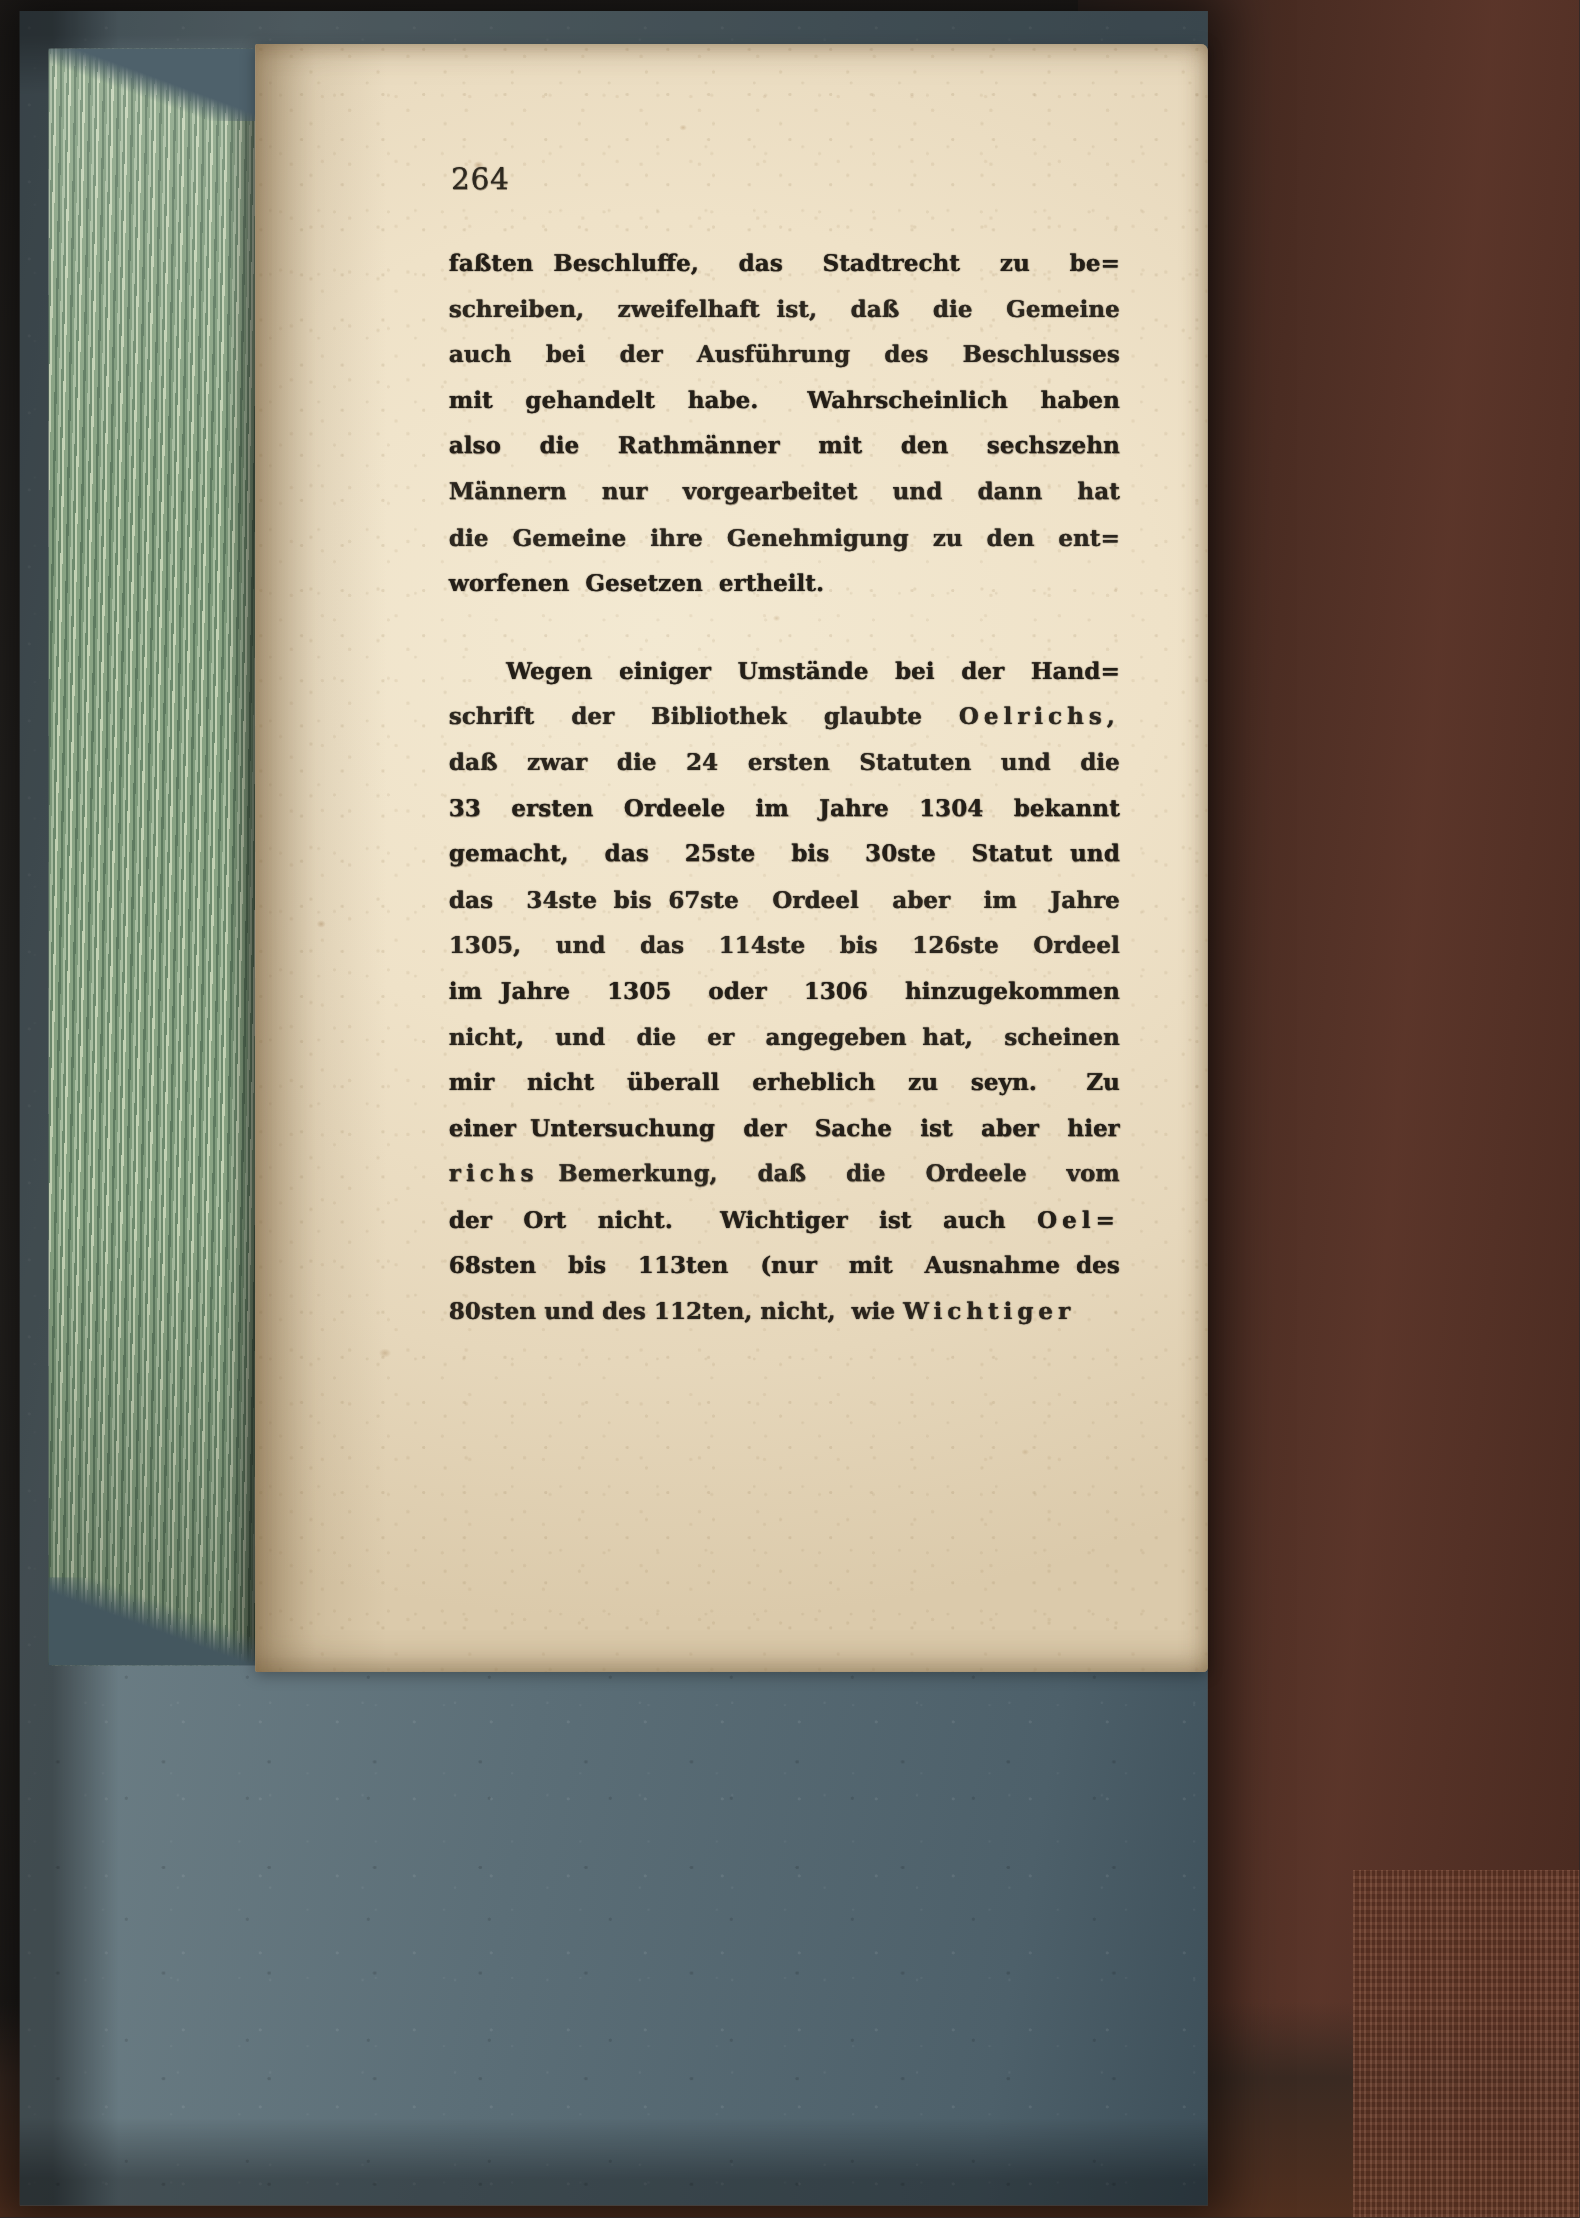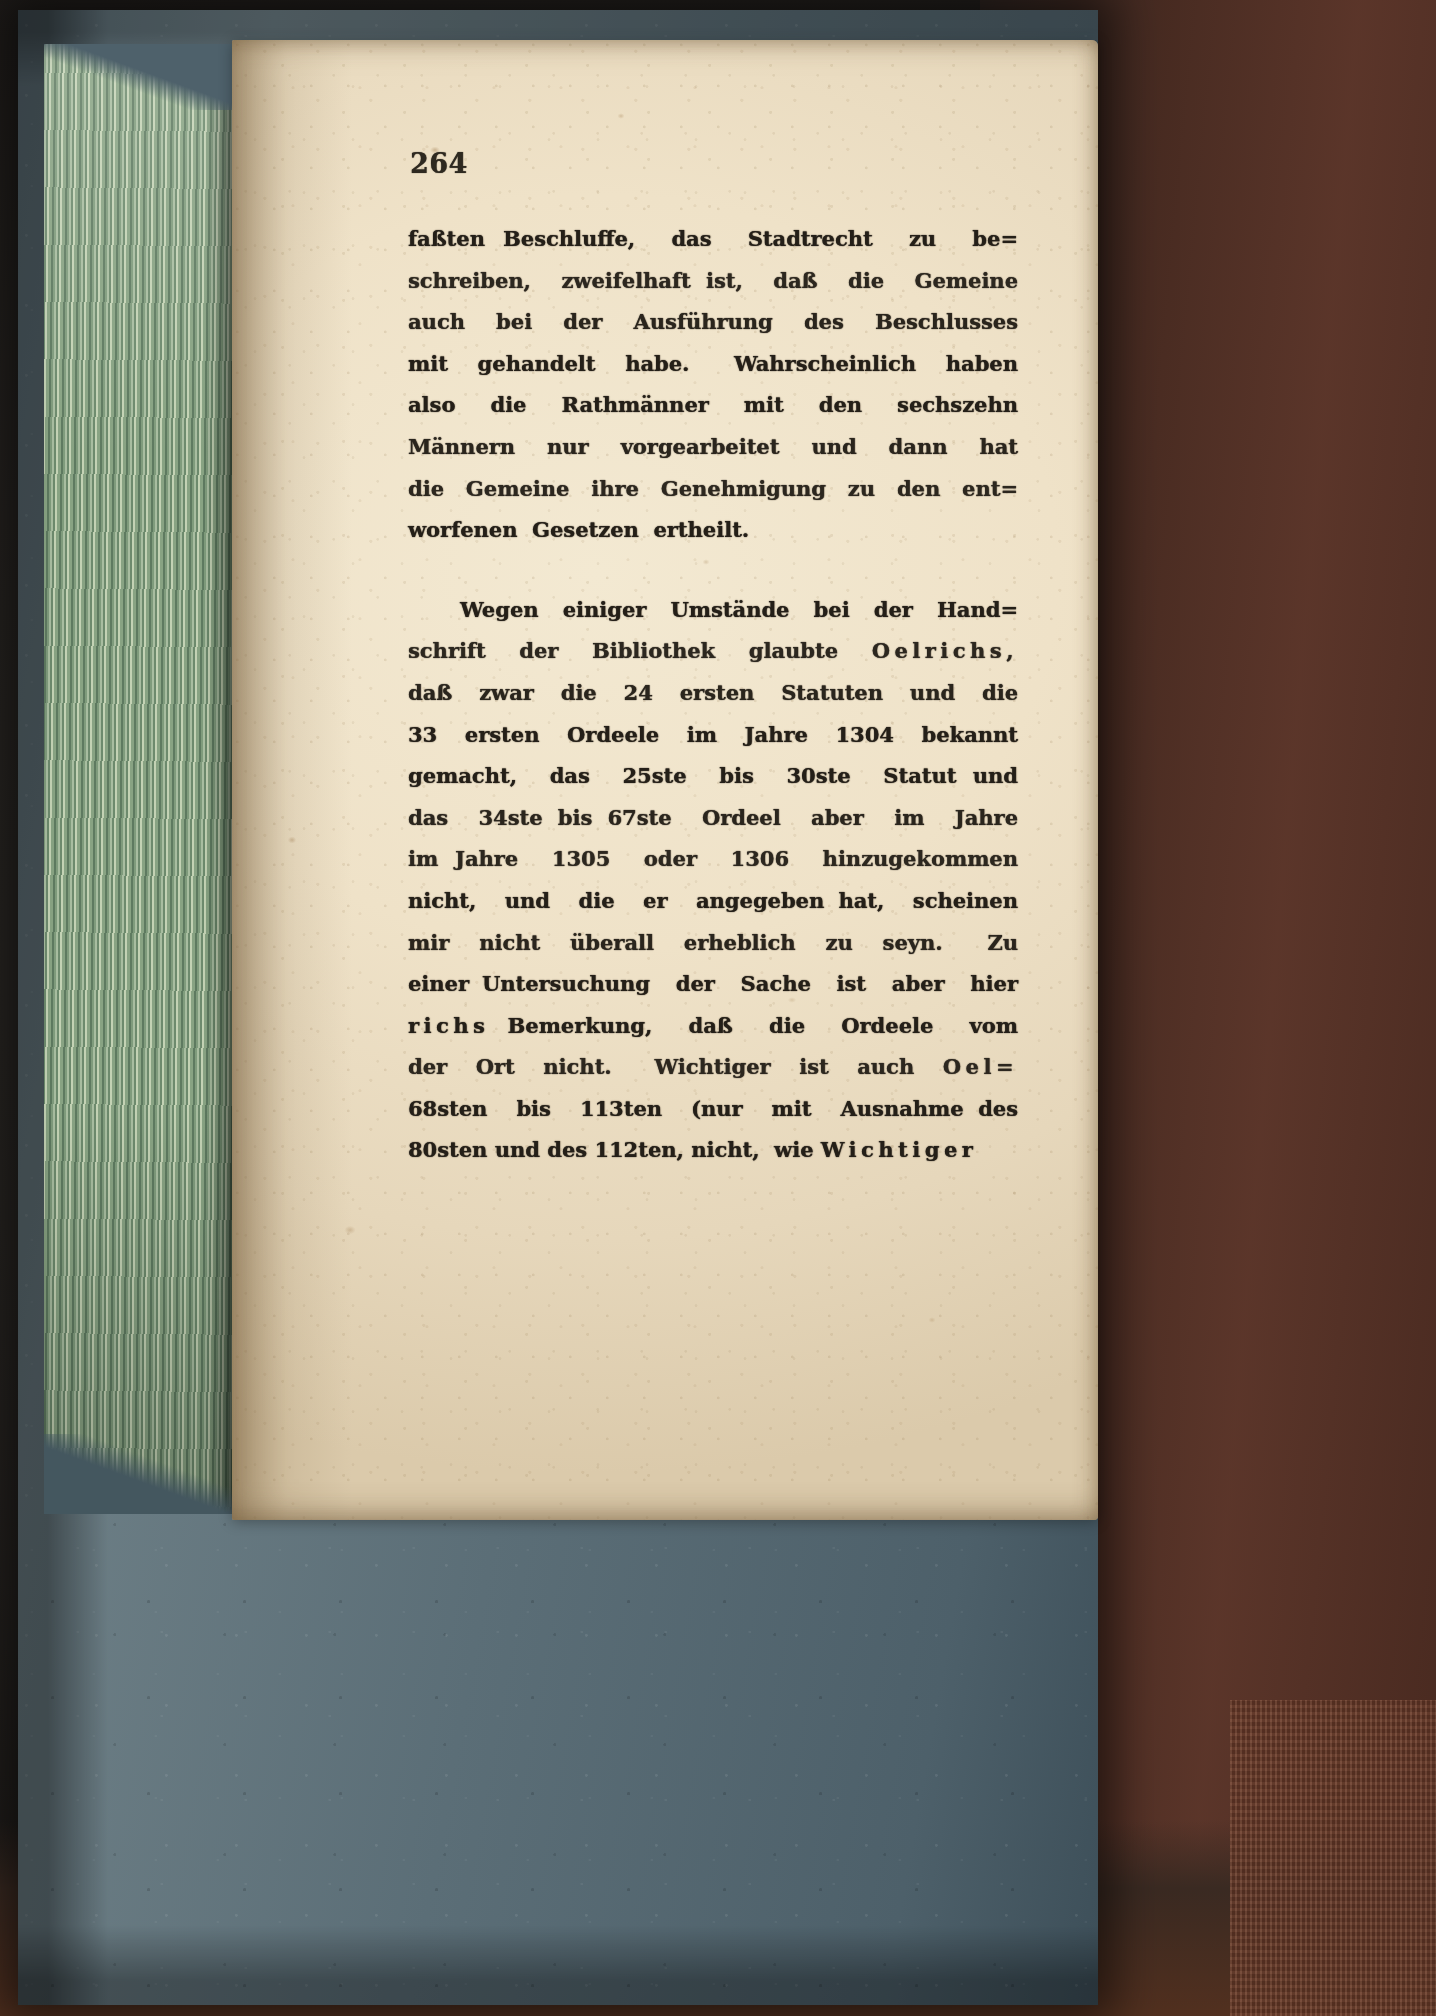--- a/index.html
+++ b/index.html
@@ -185,21 +185,20 @@
 
   
   .folio {
     position: absolute;
     left: 178px; top: 108px;
     font-family: "DejaVu Serif", serif;
     font-size: 27px;
     letter-spacing: .5px;
     color: #2e2920;
     text-shadow: 0 0 1.1px rgba(46,41,32,.85), .4px .3px .6px rgba(70,58,40,.45);
-    font-weight: bold;
   }
 
   .textblock {
     position: absolute;
     left: 176px; top: 178px;
     width: 610px;
   }
 
   .para {
     margin: 0;
@@ -277,20 +276,21 @@
           <span class="ln">die&nbsp;Gemeine&nbsp;ihre&nbsp;Genehmigung&nbsp;zu&nbsp;den&nbsp;ent=</span>
           <span class="ln last">worfenen&nbsp;&nbsp;Gesetzen&nbsp;&nbsp;ertheilt.</span>
         </p>
       <p class="para" id="para-2">
           <span class="ln"><span class="indent"></span>Wegen&nbsp;einiger&nbsp;Umstände&nbsp;bei&nbsp;der&nbsp;Hand=</span>
           <span class="ln">schrift&nbsp;&nbsp;der&nbsp;&nbsp;Bibliothek&nbsp;&nbsp;glaubte&nbsp;&nbsp;<span class="sp">Oelrichs,</span></span>
           <span class="ln">daß&nbsp;&nbsp;zwar&nbsp;&nbsp;die&nbsp;&nbsp;24&nbsp;&nbsp;ersten&nbsp;&nbsp;Statuten&nbsp;&nbsp;und&nbsp;&nbsp;die</span>
           <span class="ln">33&nbsp;&nbsp;ersten&nbsp;&nbsp;Ordeele&nbsp;&nbsp;im&nbsp;&nbsp;Jahre&nbsp;&nbsp;1304&nbsp;&nbsp;bekannt</span>
           <span class="ln">gemacht,&nbsp;&nbsp;das&nbsp;&nbsp;25ste&nbsp;&nbsp;bis&nbsp;&nbsp;30ste&nbsp;&nbsp;Statut&nbsp;und</span>
           <span class="ln">das&nbsp;&nbsp;34ste&nbsp;bis&nbsp;67ste&nbsp;&nbsp;Ordeel&nbsp;&nbsp;aber&nbsp;&nbsp;im&nbsp;&nbsp;Jahre</span>
+          <span class="ln">1305,&nbsp;&nbsp;und&nbsp;&nbsp;das&nbsp;&nbsp;114ste&nbsp;&nbsp;bis&nbsp;&nbsp;126ste&nbsp;&nbsp;Ordeel</span>
           <span class="ln">im&nbsp;Jahre&nbsp;&nbsp;1305&nbsp;&nbsp;oder&nbsp;&nbsp;1306&nbsp;&nbsp;hinzugekommen</span>
           <span class="ln">nicht,&nbsp;&nbsp;und&nbsp;&nbsp;die&nbsp;&nbsp;er&nbsp;&nbsp;angegeben&nbsp;hat,&nbsp;&nbsp;scheinen</span>
           <span class="ln">mir&nbsp;&nbsp;nicht&nbsp;&nbsp;überall&nbsp;&nbsp;erheblich&nbsp;&nbsp;zu&nbsp;&nbsp;seyn.&nbsp;&nbsp;&nbsp;Zu</span>
           <span class="ln">einer&nbsp;Untersuchung&nbsp;&nbsp;der&nbsp;&nbsp;Sache&nbsp;&nbsp;ist&nbsp;&nbsp;aber&nbsp;&nbsp;hier</span>
           <span class="ln"><span class="sp">richs</span>&nbsp;Bemerkung,&nbsp;&nbsp;daß&nbsp;&nbsp;die&nbsp;&nbsp;Ordeele&nbsp;&nbsp;vom</span>
           <span class="ln">der&nbsp;&nbsp;Ort&nbsp;&nbsp;nicht.&nbsp;&nbsp;&nbsp;Wichtiger&nbsp;&nbsp;ist&nbsp;&nbsp;auch&nbsp;&nbsp;<span class="sp">Oel=</span></span>
           <span class="ln">68sten&nbsp;&nbsp;bis&nbsp;&nbsp;113ten&nbsp;&nbsp;(nur&nbsp;&nbsp;mit&nbsp;&nbsp;Ausnahme&nbsp;des</span>
           <span class="ln last">80sten&nbsp;und&nbsp;des&nbsp;112ten,&nbsp;nicht,&nbsp;&nbsp;wie&nbsp;<span class="sp">Wichtiger</span></span>
         </p>
     </div>

